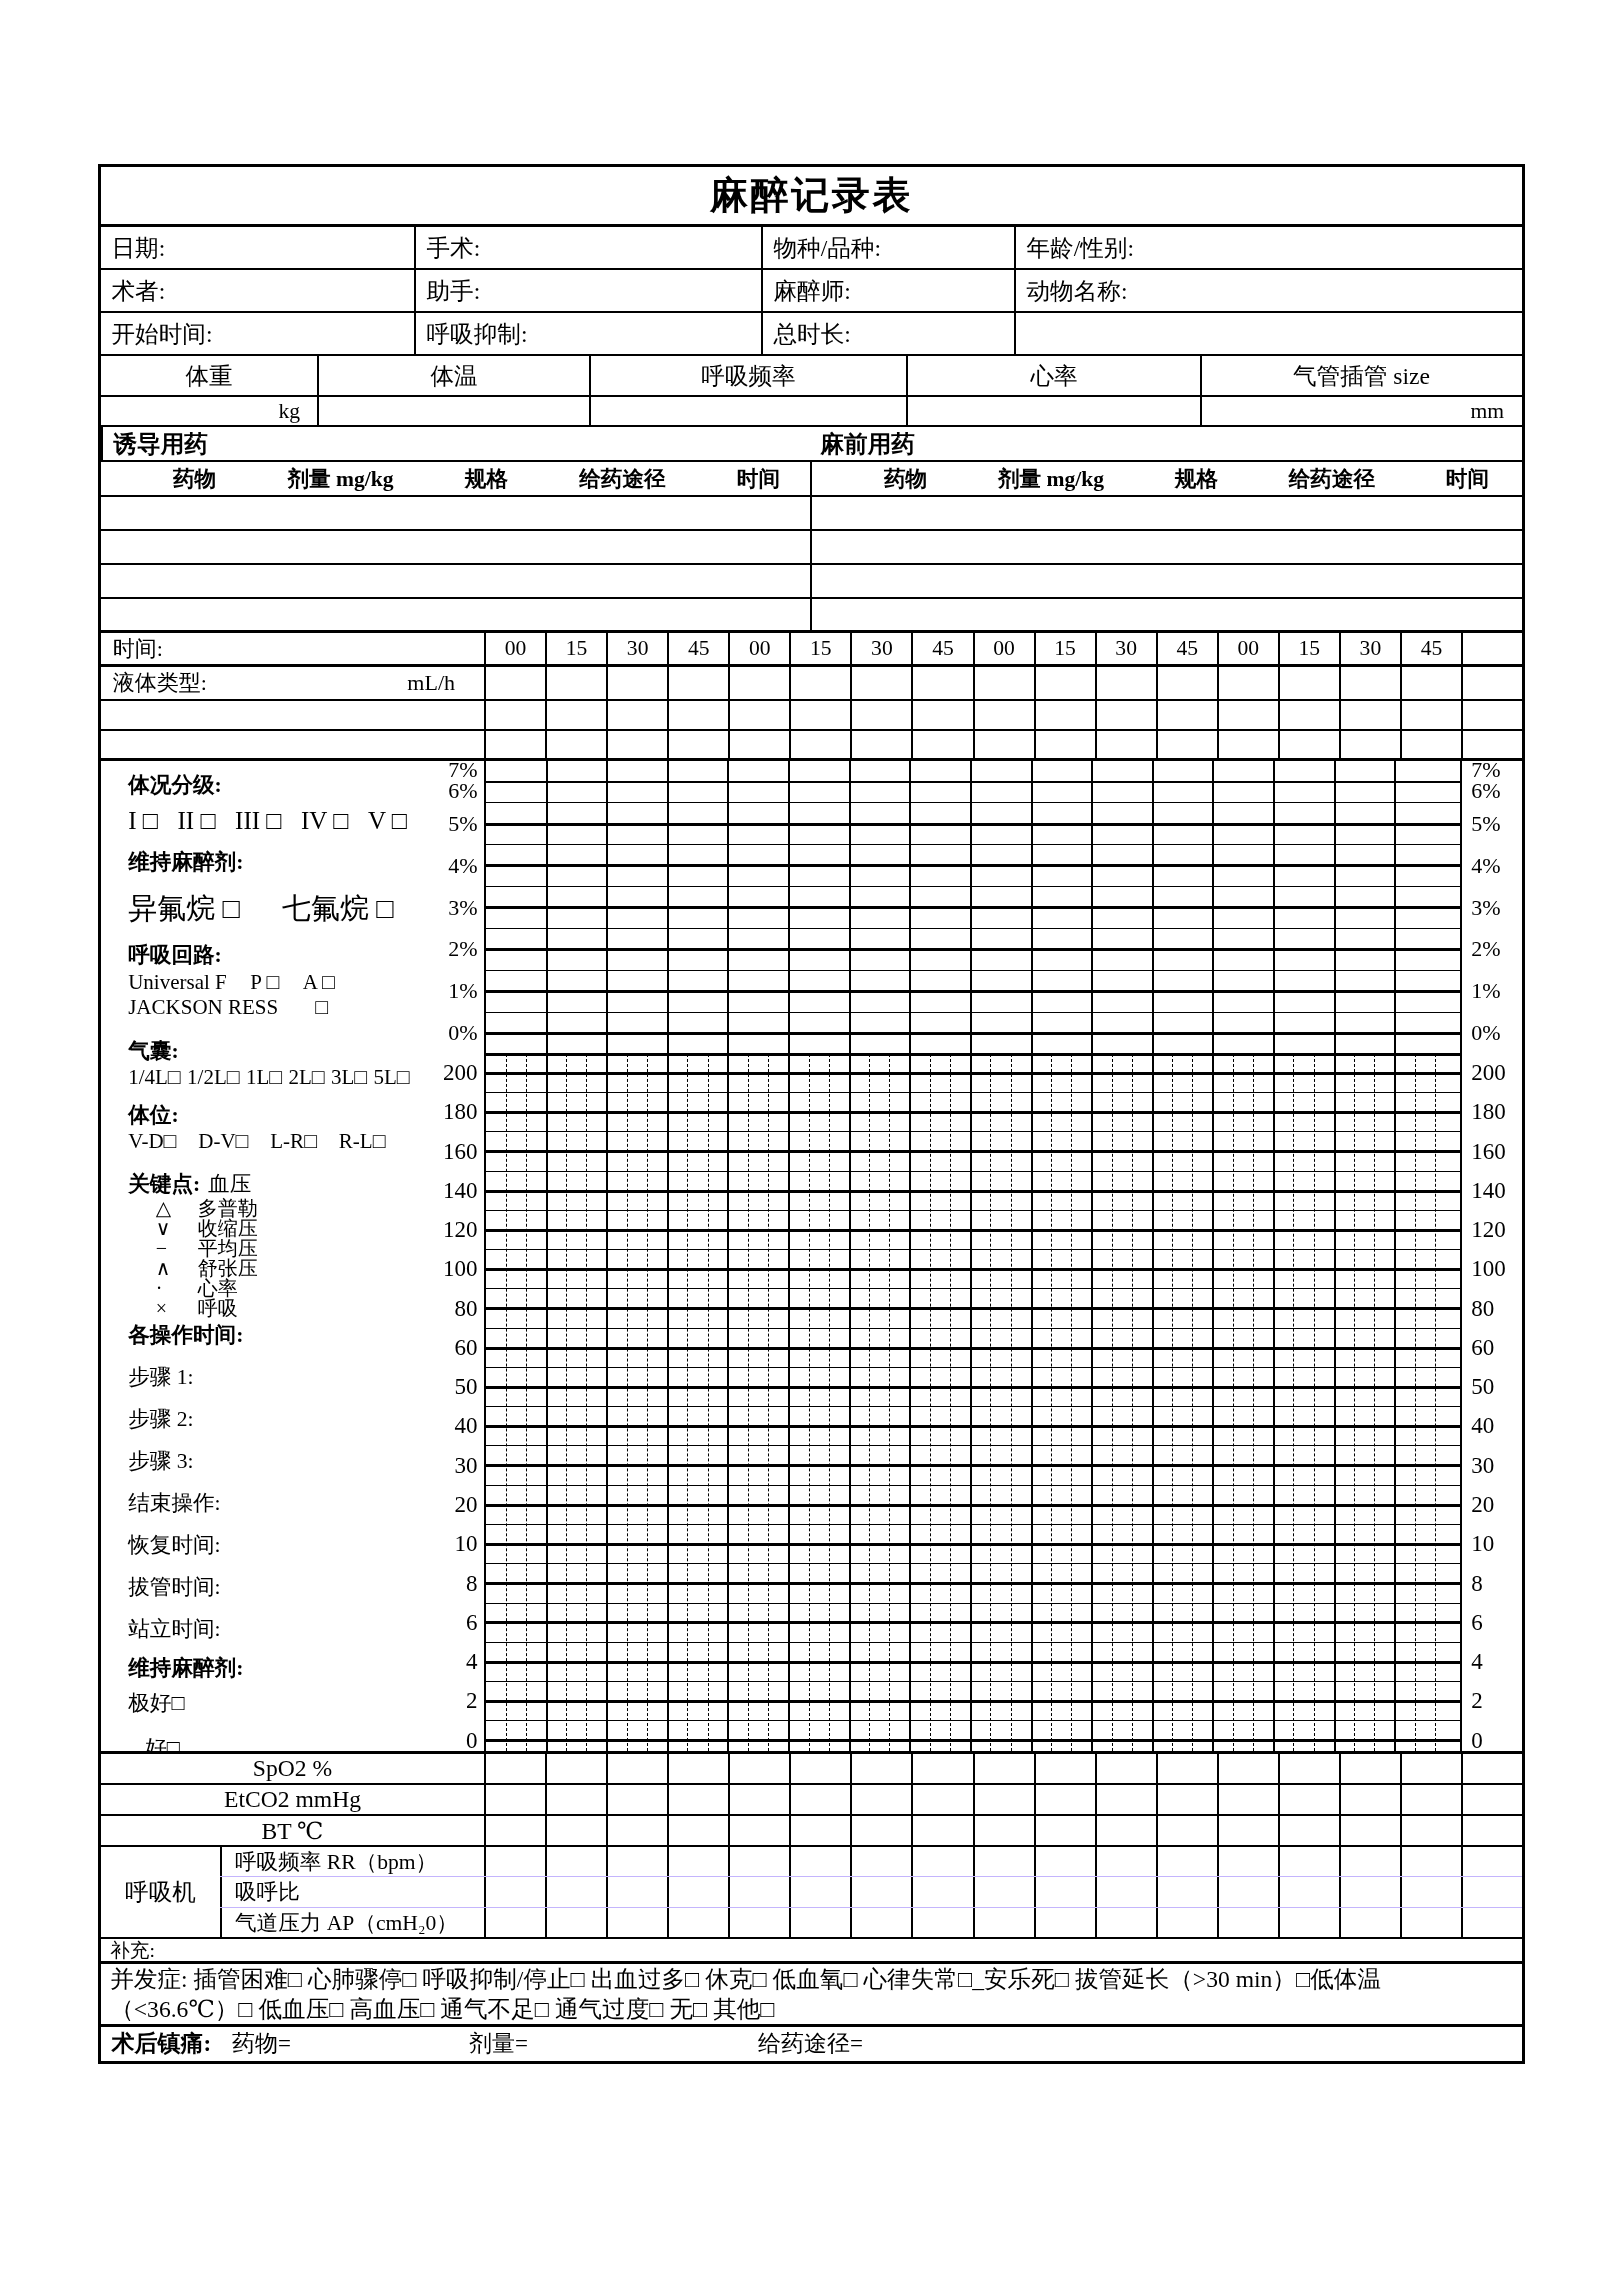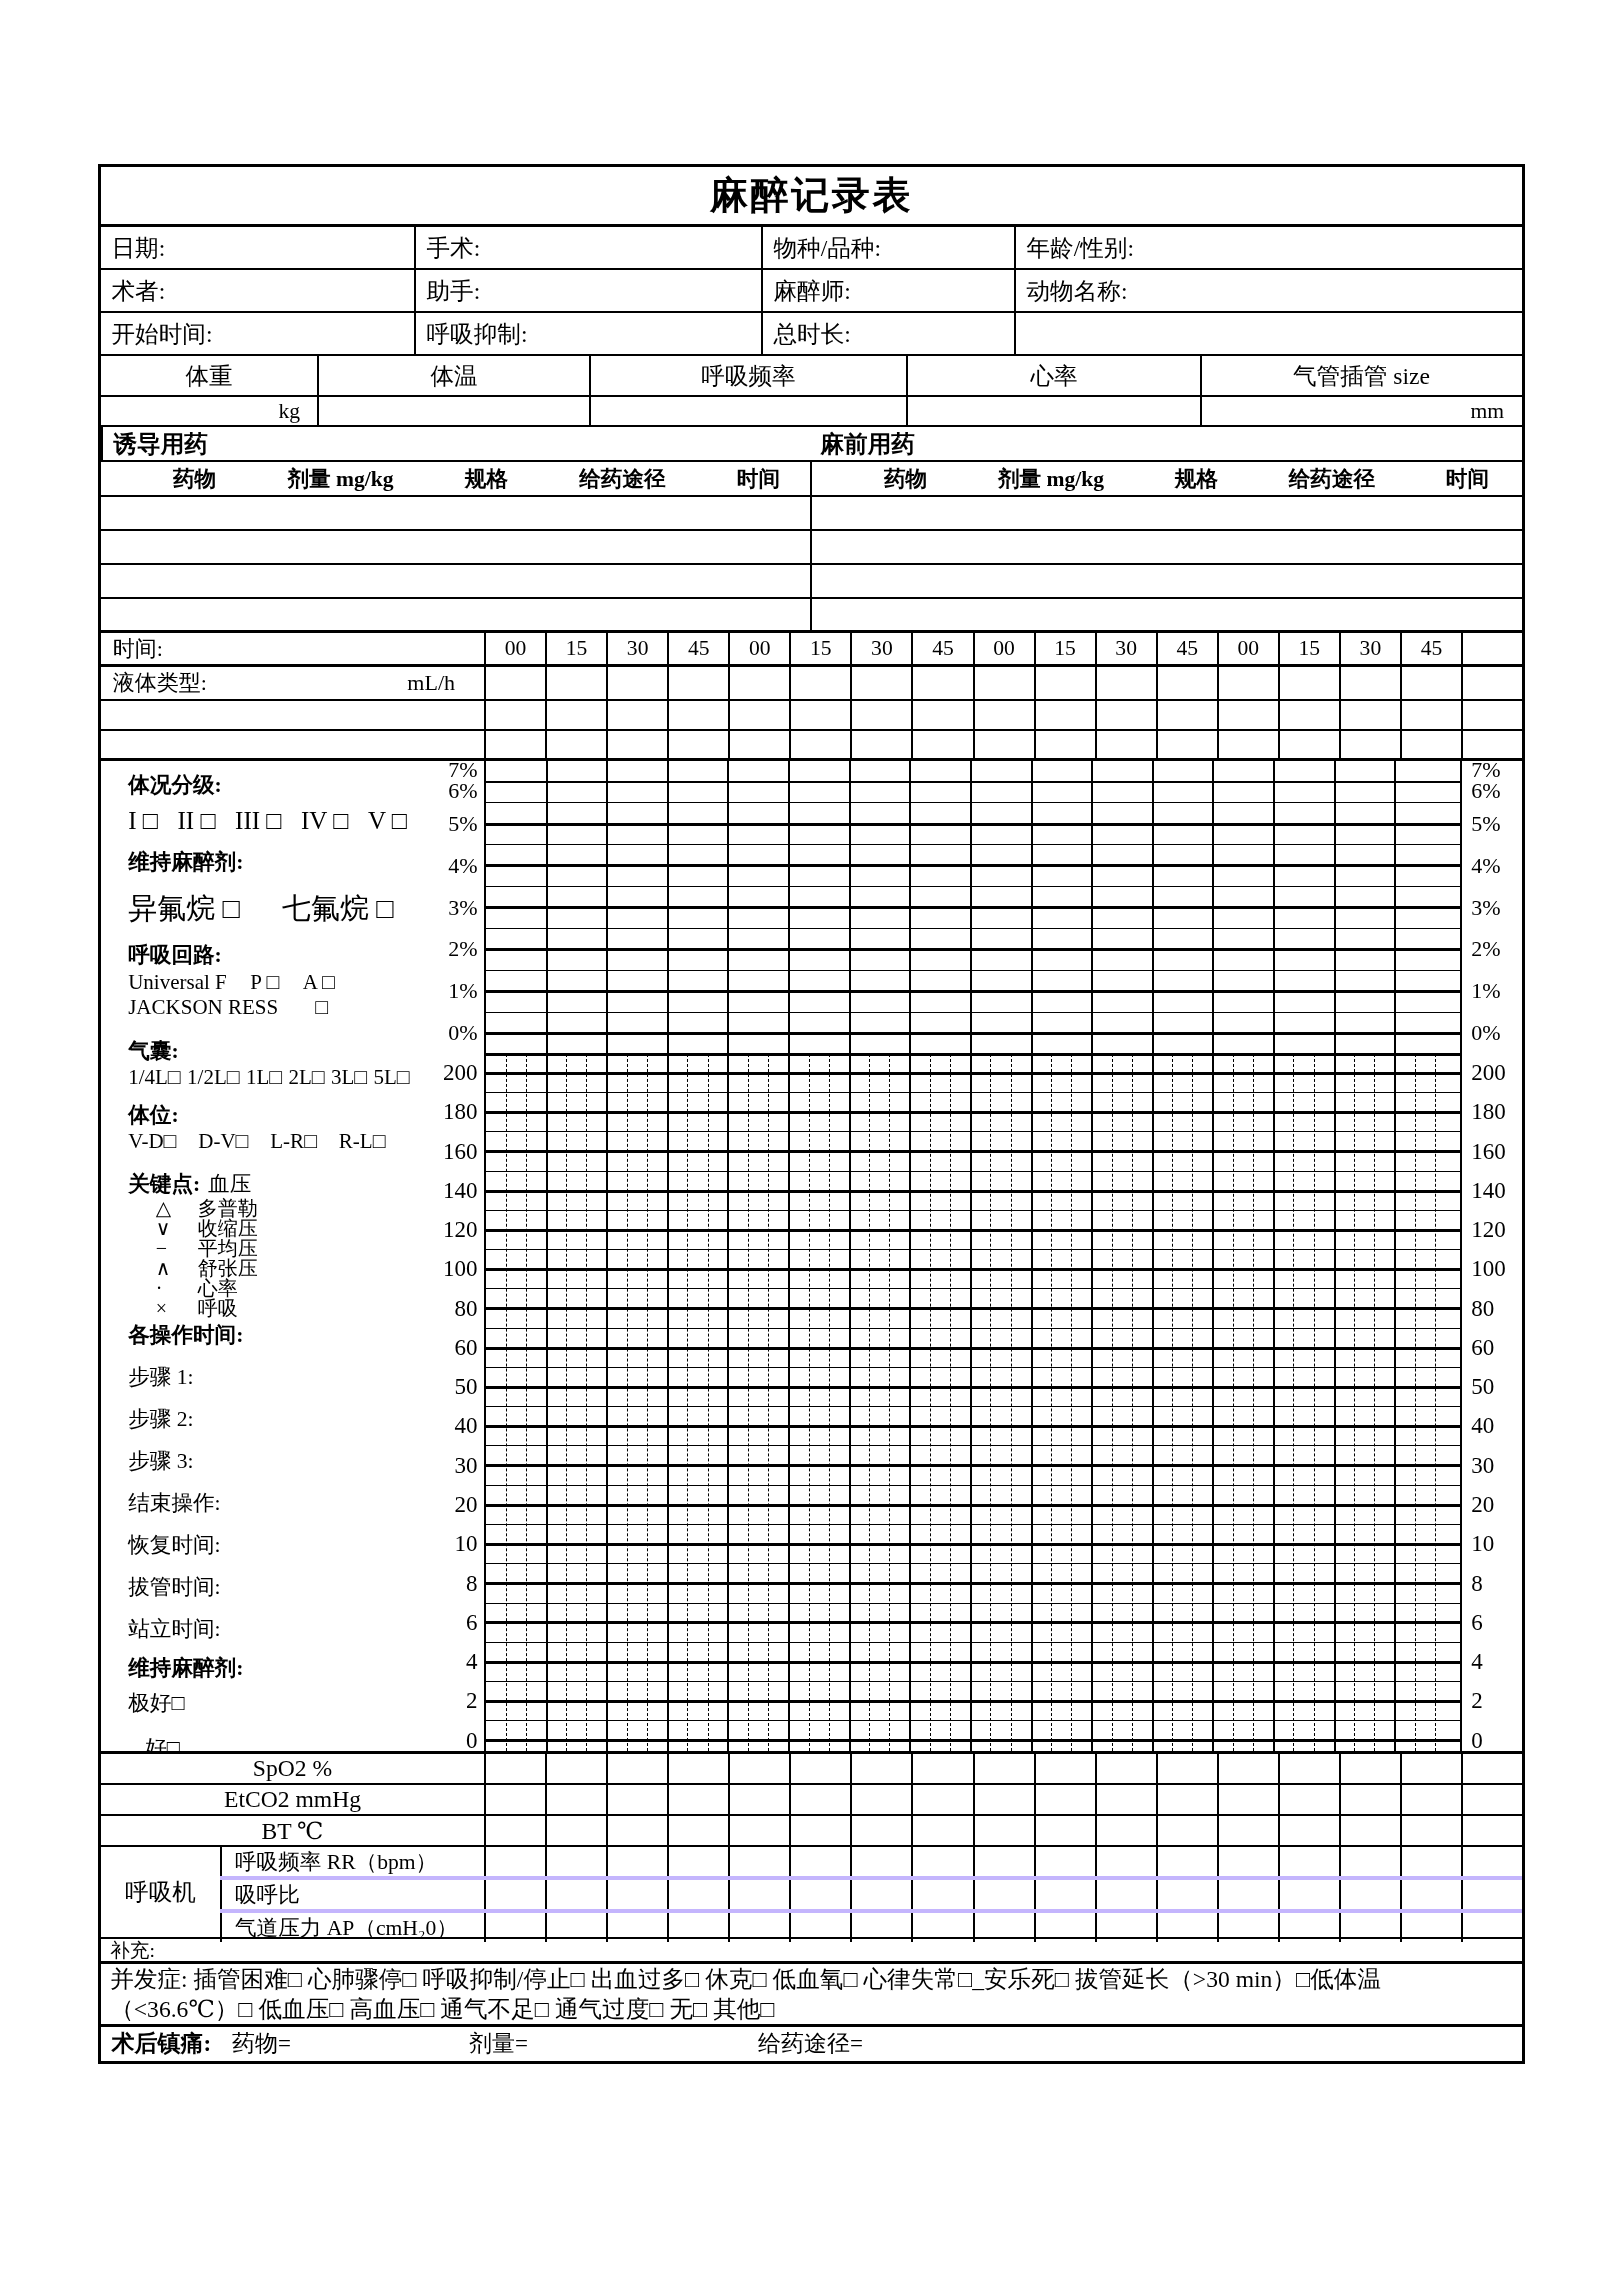--- a/index.html
+++ b/index.html
@@ -75,21 +75,21 @@
   .chart-grid{position:relative;width:978px;box-sizing:border-box;border-left:2px solid #000;border-right:2px solid #000;overflow:hidden;}
   .axis-right{position:relative;width:58px;}
   .axis-right .tick{position:absolute;left:9.2px;transform:translateY(-50%);font-size:22px;white-space:nowrap;}
   .hline{position:absolute;left:0;width:100%;background:#000;}
   .vline{position:absolute;top:0;bottom:0;width:2px;background:#000;}
   .vdash{position:absolute;width:0;border-left:1.3px dashed #000;}
   
   .vent-row{height:92px;border-bottom-width:2.6px;}
   .vent-label{width:119px;display:flex;align-items:center;justify-content:center;font-size:23.6px;box-sizing:border-box;}
   .vent-right{flex:1;display:flex;flex-direction:column;}
-  .vent-sub{flex:1;display:flex;border-bottom:4px solid #c4b5fd;box-sizing:border-box;}
+  .vent-sub{flex:1;display:flex;border-bottom:1px solid #c4b5fd;box-sizing:border-box;}
   .vent-sub.last{border-bottom:none;}
   .vent-sublabel{width:264px;border-left:2px solid #000;display:flex;align-items:center;padding-left:13px;font-size:21.6px;box-sizing:border-box;}
   
   .supp-row{height:25px;align-items:center;padding-left:9.2px;font-size:19.6px;border-bottom-width:3.9px;}
   .comp-row{height:63px;flex-direction:column;justify-content:center;padding-left:9.2px;border-bottom-width:3.9px;}
   .comp-line{font-size:23.6px;line-height:30px;white-space:nowrap;}
   .postop-row{height:31px;align-items:center;font-size:23px;}
   .postop-row .pp{position:absolute;top:50%;transform:translateY(-50%);white-space:nowrap;}
 </style>
 </head>

